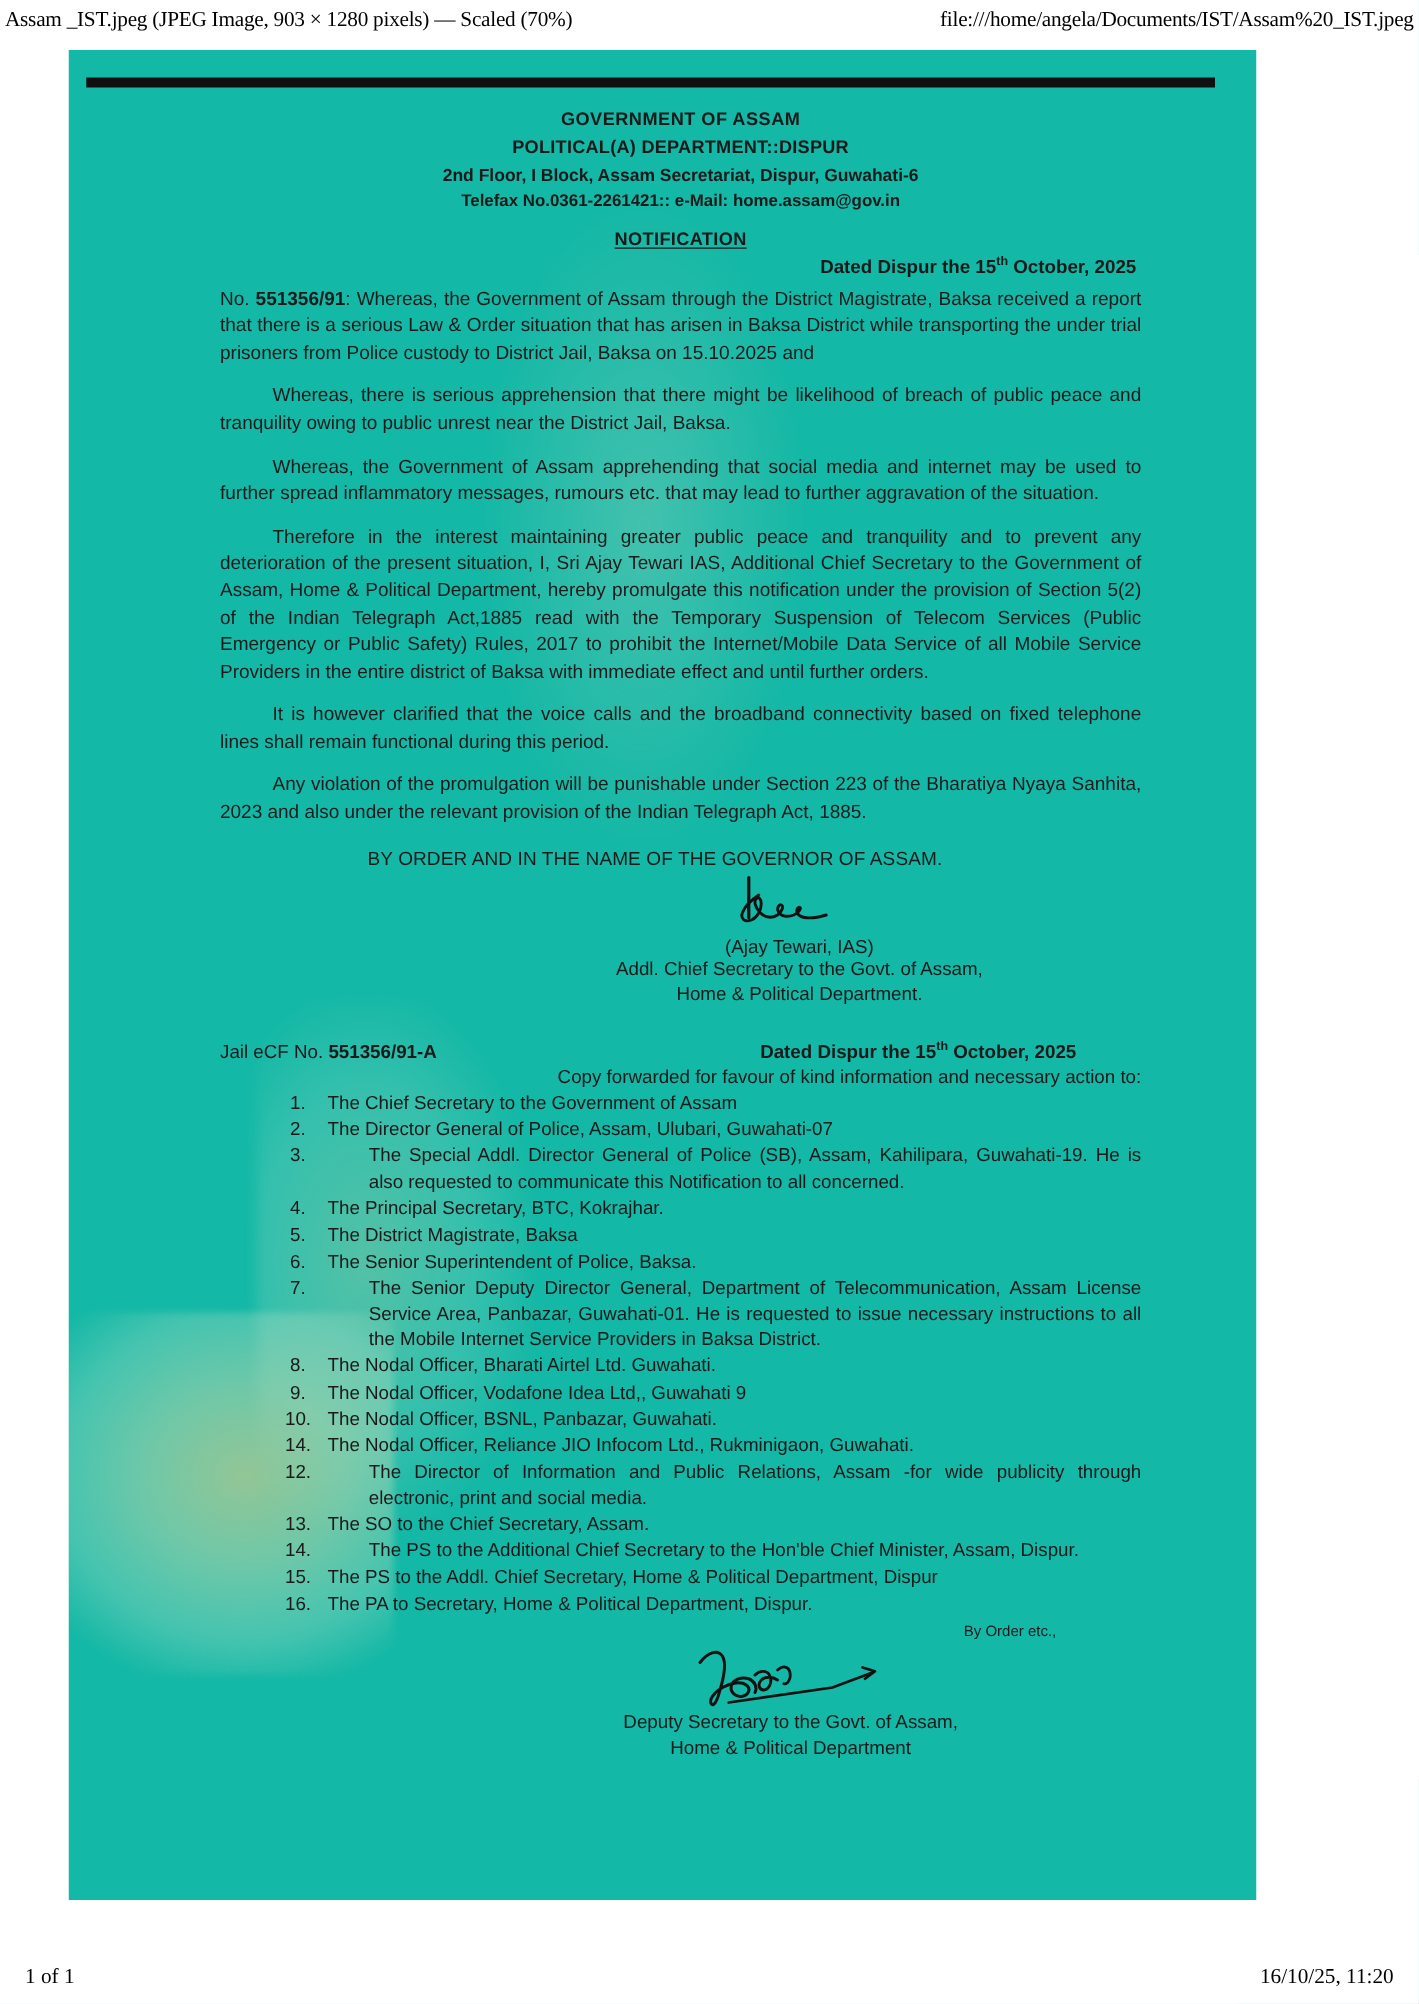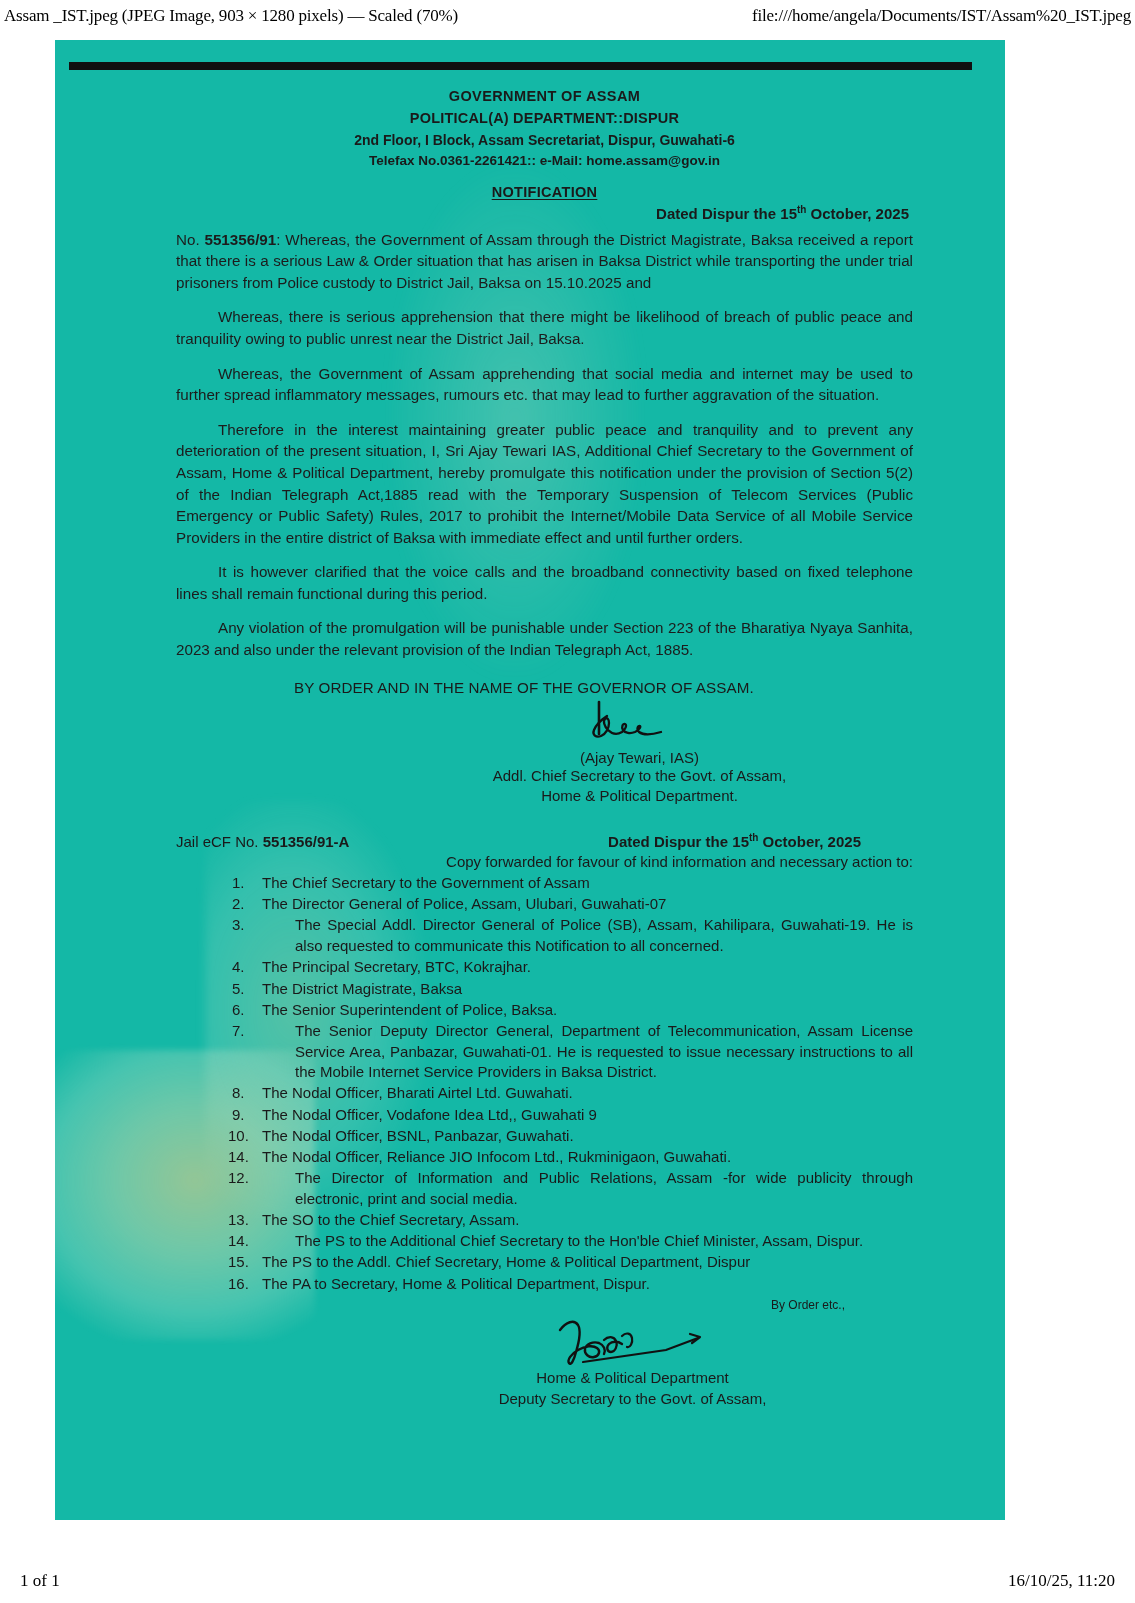--- a/index.html
+++ b/index.html
@@ -383,22 +383,22 @@
         <svg class="sig-svg-2" width="190" height="58" viewBox="0 0 190 58">
           <path d="M22 14 C28 6, 36 3, 40 9 C43 14, 41 26, 38 36 C36 44, 33 50, 31 47
                    C29 44, 33 38, 40 34 C47 30, 55 29, 59 32 C63 35, 61 40, 56 41
                    C51 42, 46 38, 47 33 C48 28, 55 25, 61 27 C66 29, 68 34, 66 38" stroke="#111" stroke-width="2.4" fill="none" stroke-linecap="round" stroke-linejoin="round"></path>
           <path d="M66 24 C70 20, 76 20, 78 25 C80 30, 77 36, 73 36 C69 36, 68 31, 71 28
                    C74 25, 80 25, 84 28" stroke="#111" stroke-width="2.3" fill="none" stroke-linecap="round"></path>
           <path d="M84 20 C88 16, 93 17, 94 22 C95 27, 92 32, 89 31" stroke="#111" stroke-width="2.2" fill="none" stroke-linecap="round"></path>
           <path d="M45 46 L128 34 L160 22" stroke="#111" stroke-width="2.2" fill="none" stroke-linecap="round"></path>
           <path d="M152 18 L162 21 L154 27" stroke="#111" stroke-width="2.2" fill="none" stroke-linecap="round" stroke-linejoin="round"></path>
         </svg>
+        <div class="sig2-role">Deputy Secretary to the Govt. of Assam,</div>
         <div class="sig2-role">Home &amp; Political Department</div>
-        <div class="sig2-role">Deputy Secretary to the Govt. of Assam,</div>
       </div>
 
     </div>
   </div>
 
   <div class="chrome-footer">
     <span>1 of 1</span>
     <span>16/10/25, 11:20</span>
   </div>
 

